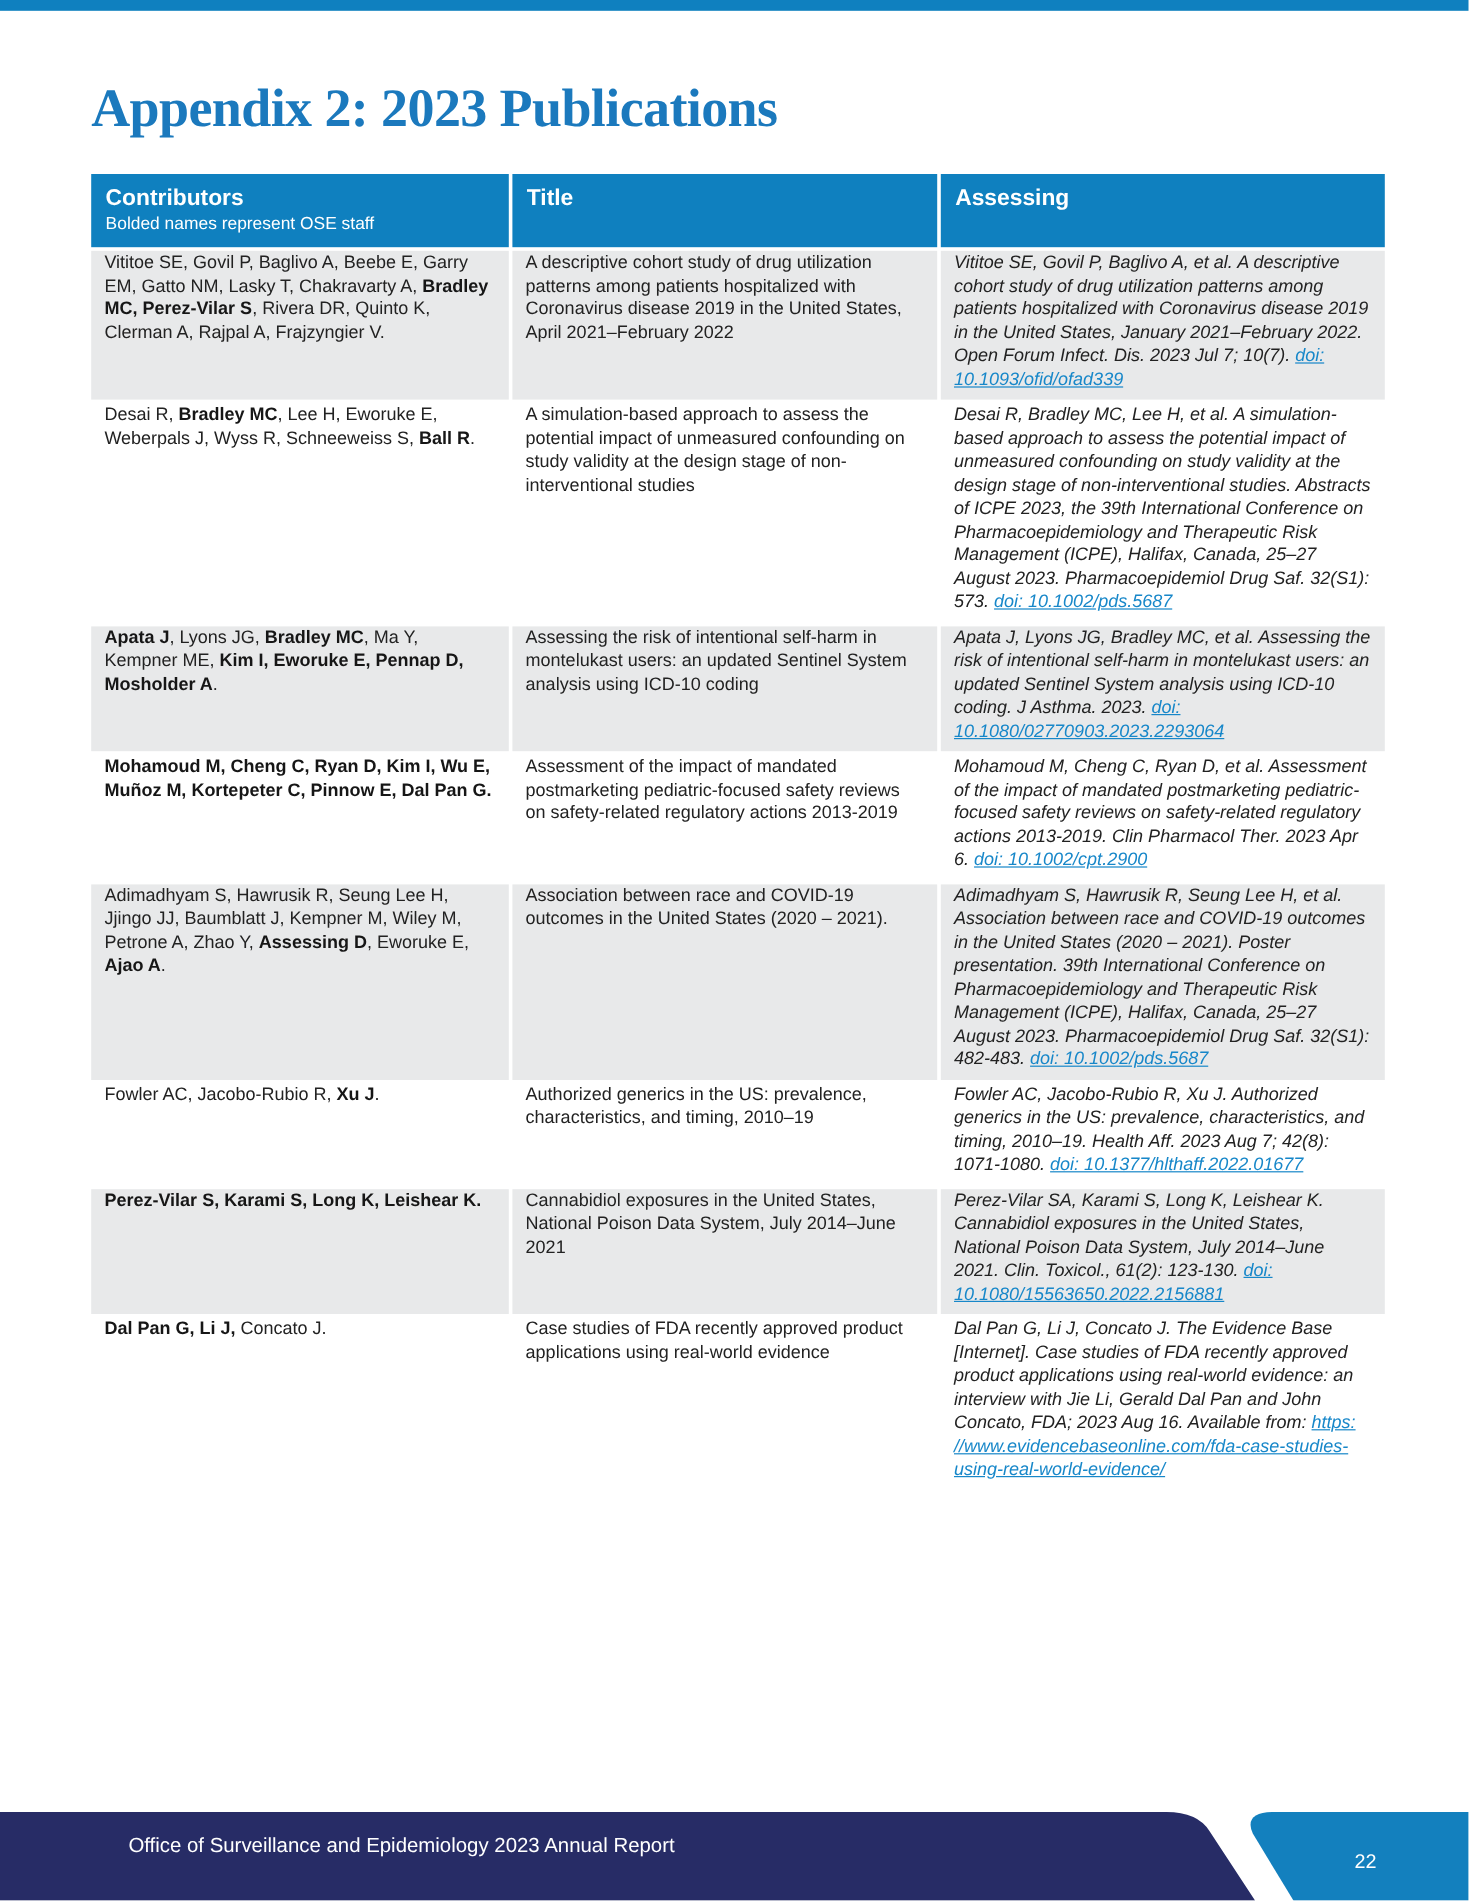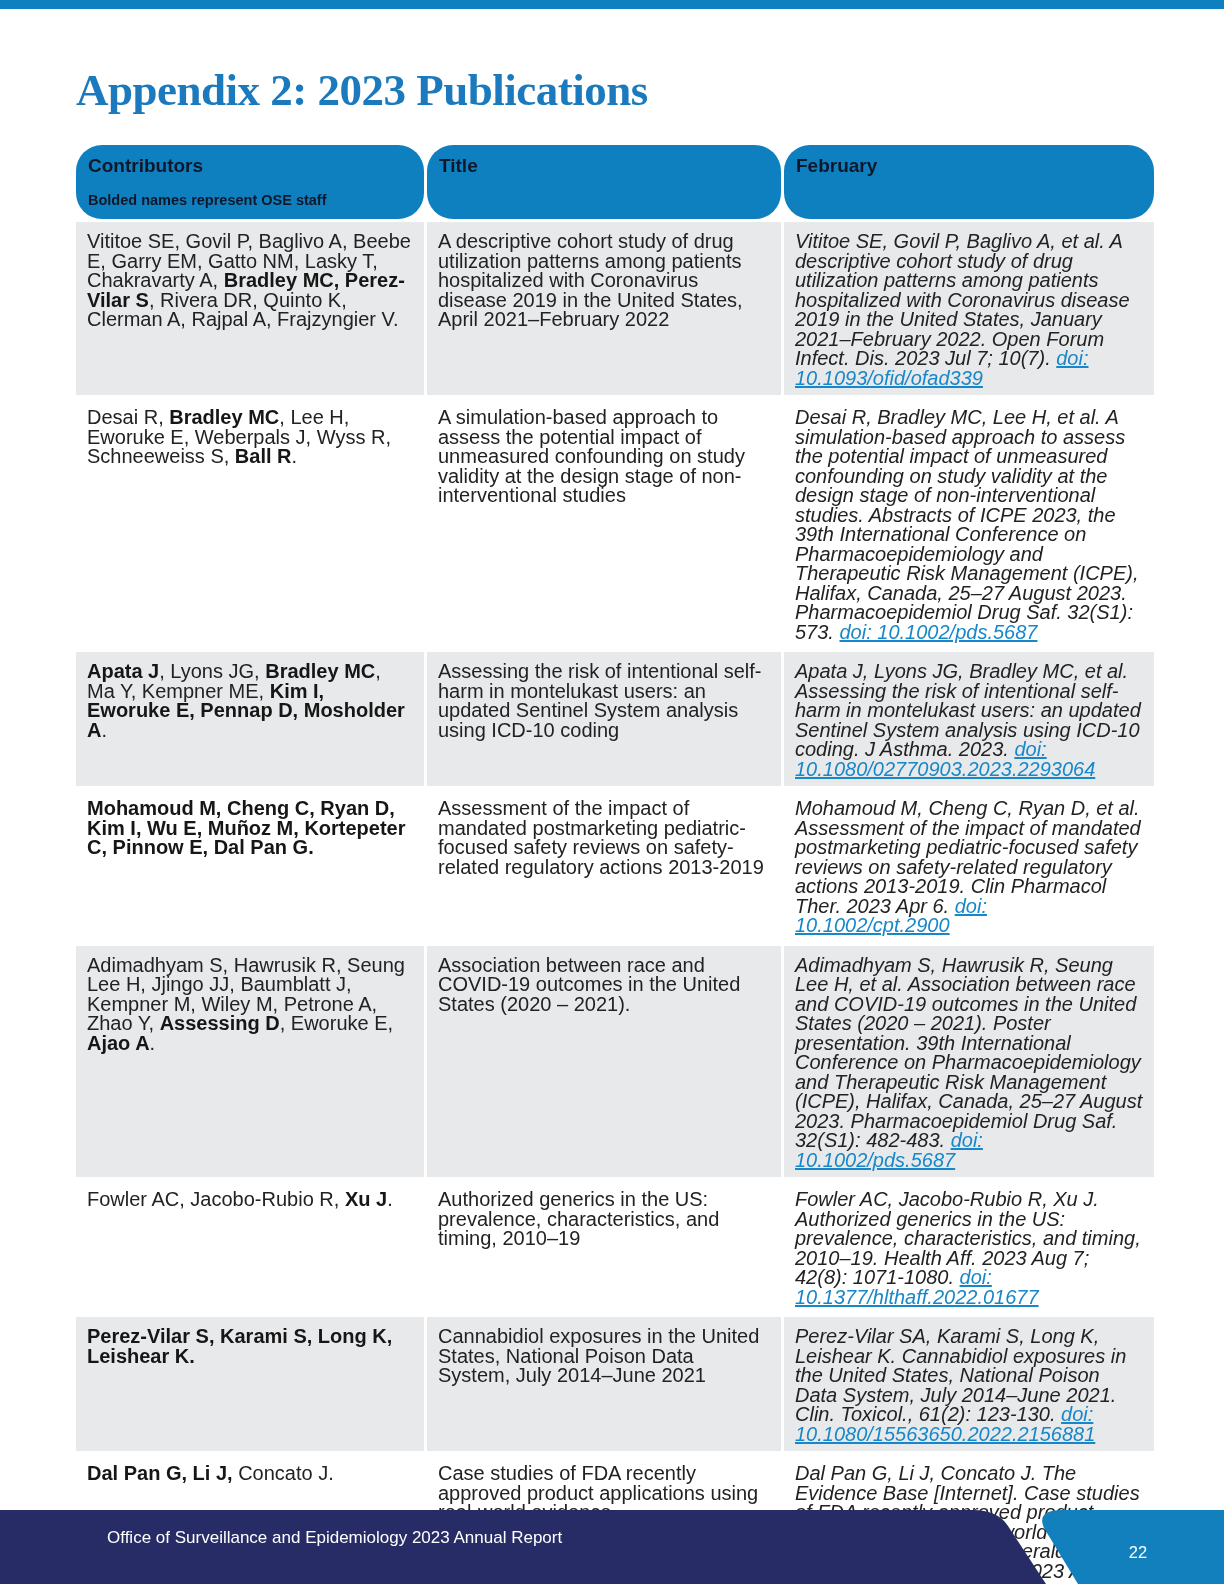--- a/index.html
+++ b/index.html
@@ -4,24 +4,24 @@
 <style>
   html,body{margin:0;padding:0;background:#fff;}
   .page{position:relative;width:1224px;height:1584px;background:#fff;overflow:hidden;
         font-family:"Liberation Sans",sans-serif;color:#222;}
   .top-bar{position:absolute;top:0;left:0;width:100%;height:9px;background:#0f80bf;}
   .content{padding:64px 76px 0 76px;}
   h1.page-title{font-family:"Liberation Serif",serif;font-weight:700;font-size:45px;
         color:#1b79bd;margin:0 0 29px 0;letter-spacing:-.5px;}
   .pub-table{display:grid;grid-template-columns:348px 354px 370px;gap:3px;background:#fff;}
   .pub-row{display:contents;}
-  .hcell{background:#0f80bf;color:#0f172a;padding:9px 12px 10px 12px;border-radius:26px;}
+  .hcell{background:#0f80bf;color:#ffffff;padding:9px 12px 10px 12px;}
   .hcell .hlabel{font-size:19px;font-weight:700;line-height:23px;}
-  .hcell .hnote{font-size:14.5px;font-weight:700;line-height:18px;margin-top:14px;}
-  .cell{background:#fff;padding:10px 11px 7px 11px;font-size:20px;line-height:19.5px;}
+  .hcell .hnote{font-size:14.5px;font-weight:400;line-height:18px;margin-top:1px;}
+  .cell{background:#fff;padding:0 11px 7px 11px;font-size:15px;line-height:19.5px;}
   .pub-row.shaded .cell{background:#e8e9ea;}
   .cell.contributors strong{font-weight:700;color:#161616;}
   .cell.citation{font-style:italic;}
   .cite-link{color:#1787c9;text-decoration:underline;font-style:normal;cursor:pointer;}
   .citation .cite-link{font-style:italic;}
   .footer{position:absolute;left:0;bottom:0;width:1224px;height:74px;}
   .footer svg{position:absolute;left:0;top:0;}
   .footer-title{position:absolute;left:107px;top:0;height:56px;display:flex;align-items:center;
         color:#fff;font-size:17px;}
   .page-number{position:absolute;left:1098px;top:0;height:84px;width:80px;display:flex;
@@ -39,21 +39,21 @@
     <div class="pub-table">
       <div class="pub-row">
         <div class="hcell">
           <div class="hlabel">Contributors</div>
           <div class="hnote">Bolded names represent OSE staff</div>
         </div>
         <div class="hcell">
           <div class="hlabel">Title</div>
         </div>
         <div class="hcell">
-          <div class="hlabel">February</div>
+          <div class="hlabel">Assessing</div>
         </div>
       </div>
 
     <div class="pub-row shaded">
       <div class="cell contributors">Vititoe SE, Govil P, Baglivo A, Beebe E, Garry EM, Gatto NM, Lasky T, Chakravarty A, <strong>Bradley MC, Perez-Vilar S</strong>, Rivera DR, Quinto K, Clerman A, Rajpal A, Frajzyngier V.</div>
       <div class="cell title">A descriptive cohort study of drug utilization patterns among patients hospitalized with Coronavirus disease 2019 in the United States, April 2021–February 2022</div>
       <div class="cell citation">Vititoe SE, Govil P, Baglivo A, et al. A descriptive cohort study of drug utilization patterns among patients hospitalized with Coronavirus disease 2019 in the United States, January 2021–February 2022. Open Forum Infect. Dis. 2023 Jul 7; 10(7). <a class="cite-link" href="#">doi: 10.1093/ofid/ofad339</a></div>
     </div>
 
     <div class="pub-row">

